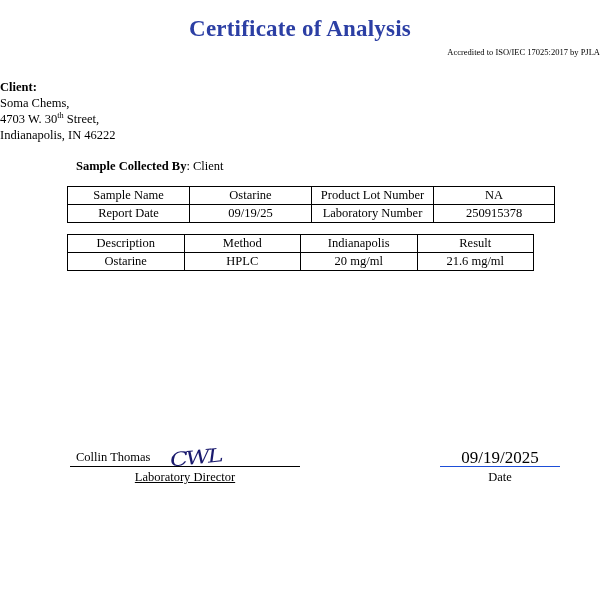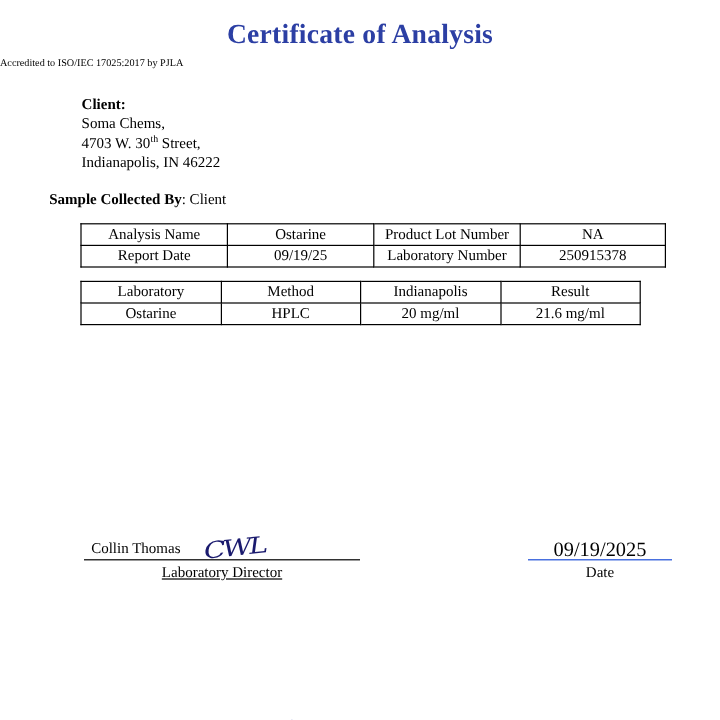--- a/index.html
+++ b/index.html
@@ -26,47 +26,46 @@
   .doc-title {
     text-align: center;
     color: #2c3fa4;
     font-weight: bold;
     font-size: 23px;
     letter-spacing: 0.2px;
     margin: 16px 0 0 0;
     font-family: "Liberation Serif", serif;
   }
   .accred-line {
-    text-align: left;
+    text-align: right;
     font-size: 8.5px;
     margin-top: 5px;
     color: #000;
   }
   .accred-no {
     text-align: center;
     font-size: 8.5px;
     margin-top: 3px;
     color: #000;
   }
 
   
   .client-block {
     margin-top: 22px;
-    padding-left: 68px;
     font-size: 12.5px;
     line-height: 1.28;
   }
   .client-block .label {
     font-weight: bold;
   }
 
   
   .collected {
     margin-top: 16px;
-    padding-left: 41px;
+    padding-left: 76px;
     font-size: 12.5px;
   }
   .collected .label {
     font-weight: bold;
   }
 
   
   .tbl {
     border-collapse: collapse;
     table-layout: fixed;
@@ -194,38 +193,38 @@
     <div>Indianapolis, IN 46222</div>
   </div>
 
   <div class="collected">
     <span class="label">Sample Collected By</span><span>: Client</span>
   </div>
 
   <table class="tbl info-table">
     <tbody>
         <tr>
-      <td class="c1">Analysis Name</td>
+      <td class="c1">Sample Name</td>
       <td class="c2">Ostarine</td>
       <td class="c3">Product Lot Number</td>
       <td class="c4">NA</td>
     </tr>
     <tr>
       <td class="c1">Report Date</td>
       <td class="c2">09/19/25</td>
       <td class="c3">Laboratory Number</td>
       <td class="c4">250915378</td>
     </tr>
   </tbody>
     </table>
 
   <table class="tbl result-table">
     <tbody>
         <tr>
-      <td>Laboratory</td>
+      <td>Description</td>
       <td>Method</td>
       <td>Indianapolis</td>
       <td>Result</td>
     </tr>
     <tr>
       <td>Ostarine</td>
       <td>HPLC</td>
       <td>20 mg/ml</td>
       <td>21.6 mg/ml</td>
     </tr>

